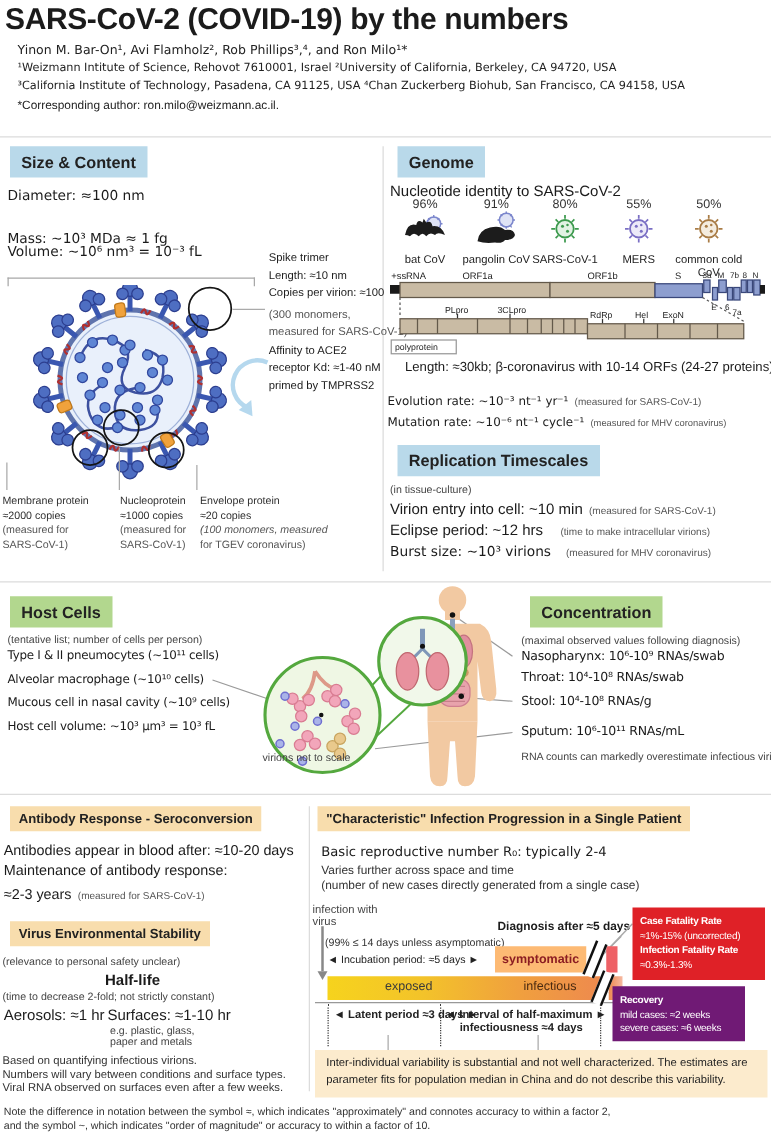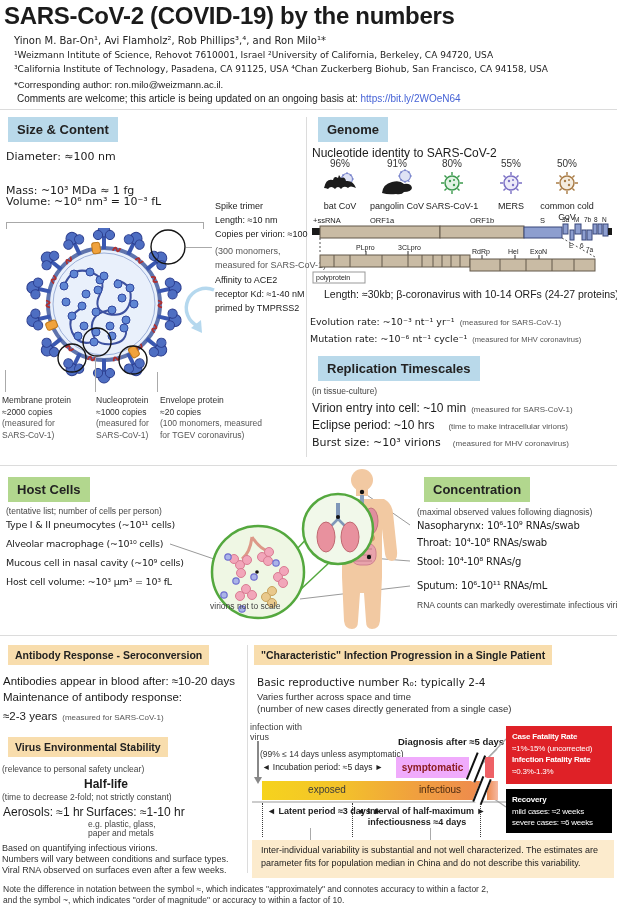--- a/index.html
+++ b/index.html
@@ -33,44 +33,40 @@
   .idcell .lbl{font-size:9px;color:#222;white-space:normal;line-height:10.5px;}
   .boxline{font-size:8px;letter-spacing:-0.2px;line-height:11.5px;white-space:nowrap;color:#fff;}
   .boxline.b{font-weight:bold;}
   .dotv{position:absolute;width:0;border-left:1.5px dotted #3c3c3c;}
   .conn{position:absolute;width:1px;background:#aaa;}
   .brk{position:absolute;width:6px;background:#fff;border-left:2.5px solid #101010;border-right:2.5px solid #101010;transform:rotate(22deg);}
   .gradbar{position:absolute;left:262px;top:781px;width:218px;height:19px;
            background:linear-gradient(90deg,#f6d31d 0%,#f3c32a 35%,#f0a03e 70%,#ee8a4e 100%);}
   .gradstub{position:absolute;left:487px;top:781px;width:11px;height:19px;
            background:linear-gradient(90deg,#ee8a4e,#f6b9a2);}
-  .redbar{position:absolute;left:396px;top:757px;width:73px;height:21px;background:#f0abfc;}
+  .redbar{position:absolute;left:396px;top:757px;width:73px;height:21px;background:#fdba74;}
   .redstub{position:absolute;left:485px;top:757px;width:9px;height:21px;background:#ee6166;}
   .redbox{position:absolute;left:506px;top:726px;width:106px;height:58px;background:#df2127;padding:5px 6px;box-sizing:border-box;}
-  .greenbox{position:absolute;left:506px;top:789px;width:106px;height:44px;background:#000000;padding:5px 6px;box-sizing:border-box;}
+  .greenbox{position:absolute;left:490px;top:789px;width:106px;height:44px;background:#701a75;padding:5px 6px;box-sizing:border-box;}
   .notebox{position:absolute;left:252px;top:840px;width:362px;height:38px;background:#fcebcd;
            padding:4px 9px;box-sizing:border-box;font-size:9px;line-height:12.5px;color:#222;}
   .bracket{position:absolute;left:6px;top:222px;width:196px;height:6px;
            border-top:1px solid #a8a8a8;border-left:1px solid #a8a8a8;border-right:1px solid #a8a8a8;}
   svg text{font-family:"Liberation Sans",sans-serif;}
 </style>
 </head>
 <body>
 
 <div class="page">
 
   <div class="t title" style="left:4px;top:2px;">SARS-CoV-2 (COVID-19) by the numbers</div>
   <div class="t auth dj" style="left:14px;top:35px;">Yinon M. Bar-On¹, Avi Flamholz², Rob Phillips³,⁴, and Ron Milo¹*</div>
   <div class="t affil dj" style="left:14px;top:50px;">¹Weizmann Intitute of Science, Rehovot 7610001, Israel ²University of California, Berkeley, CA 94720, USA</div>
   <div class="t affil dj" style="left:14px;top:64px;">³California Institute of Technology, Pasadena, CA 91125, USA ⁴Chan Zuckerberg Biohub, San Francisco, CA 94158, USA</div>
   <div class="t affil" style="left:14px;top:79px;font-size:9.5px;">*Corresponding author: ron.milo@weizmann.ac.il.</div>
-  <div class="t" style="left:17px;top:93px;font-size:10px;">
-    <span>Comments are welcome; this article is being updated on an ongoing basis at:</span>
-    <span class="link">https://bit.ly/2WOeN64</span>
-  </div>
 
   <div class="hr" style="top:109px;"></div>
   <div class="vr" style="left:306px;top:117px;height:340px;"></div>
 
   <div class="badge bg-blue" style="left:8px;top:117px;">Size &amp; Content</div>
   <div class="t main-dj" style="left:6px;top:150px;">Diameter: ≈100 nm</div>
   <div class="t main-dj" style="left:6px;top:167px;margin-top:28px;">Volume: ~10⁶ nm³ = 10⁻³ fL</div>
   <div class="t main-dj" style="left:6px;top:184px;">Mass: ~10³ MDa ≈ 1 fg</div>
 
   <div class="bracket"></div>
@@ -186,21 +182,21 @@
   </div>
   <div class="t protline" style="left:96px;top:395px;">
     <div>Nucleoprotein</div>
     <div>≈1000 copies</div>
     <div style="color:#555;">(measured for</div>
     <div style="color:#555;">SARS-CoV-1)</div>
   </div>
   <div class="t protline" style="left:160px;top:395px;">
     <div>Envelope protein</div>
     <div>≈20 copies</div>
-    <div style="color:#555;">(100 monomers, measured</div>
+    <div style="color:#555;font-style:italic;">(100 monomers, measured</div>
     <div style="color:#555;">for TGEV coronavirus)</div>
   </div>
 
   <div class="badge bg-blue" style="left:318px;top:117px;">Genome</div>
   <div class="t" style="left:312px;top:146px;font-size:12px;">Nucleotide identity to SARS-CoV-2</div>
 
   <div class="idcell" style="left:303px;top:158px;width:74px;">
     <div class="pct">96%</div>
     <svg width="34" height="28" viewBox="0 0 34 28">
       <circle cx="24" cy="10" r="5.5" fill="#dfe3f5" stroke="#7b86cc" stroke-width="1.2"></circle>
@@ -323,21 +319,21 @@
   <div class="t" style="left:310px;top:328px;">
     <span class="rate">Mutation rate: ~10⁻⁶ nt⁻¹ cycle⁻¹</span><span class="inote" style="font-size:7.5px;">(measured for MHV coronavirus)</span>
   </div>
 
   <div class="badge bg-blue" style="left:318px;top:356px;">Replication Timescales</div>
   <div class="t note" style="left:312px;top:386px;">(in tissue-culture)</div>
   <div class="t" style="left:312px;top:398px;">
     <span class="main">Virion entry into cell: ~10 min</span><span class="inote">(measured for SARS-CoV-1)</span>
   </div>
   <div class="t" style="left:312px;top:415px;">
-    <span class="main">Eclipse period: ~10 hrs</span><span class="inote" style="margin-left:14px;">(time to make intracellular virions)</span>
+    <span class="main">Eclipse period: ~12 hrs</span><span class="inote" style="margin-left:14px;">(time to make intracellular virions)</span>
   </div>
   <div class="t" style="left:312px;top:432px;">
     <span class="main dj" style="font-size:11px;">Burst size: ~10³ virions</span><span class="inote" style="margin-left:12px;">(measured for MHV coronavirus)</span>
   </div>
 
   <div class="hr" style="top:465px;"></div>
 
   <svg class="t" style="left:0;top:465px;" width="617" height="172" viewBox="0 0 617 172">
     <g stroke="#9a9a9a" stroke-width="1">
       <line x1="170" y1="79" x2="214" y2="94"></line>

